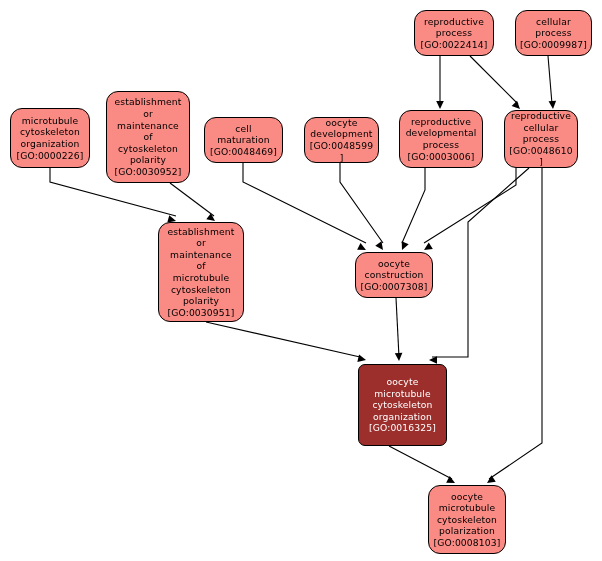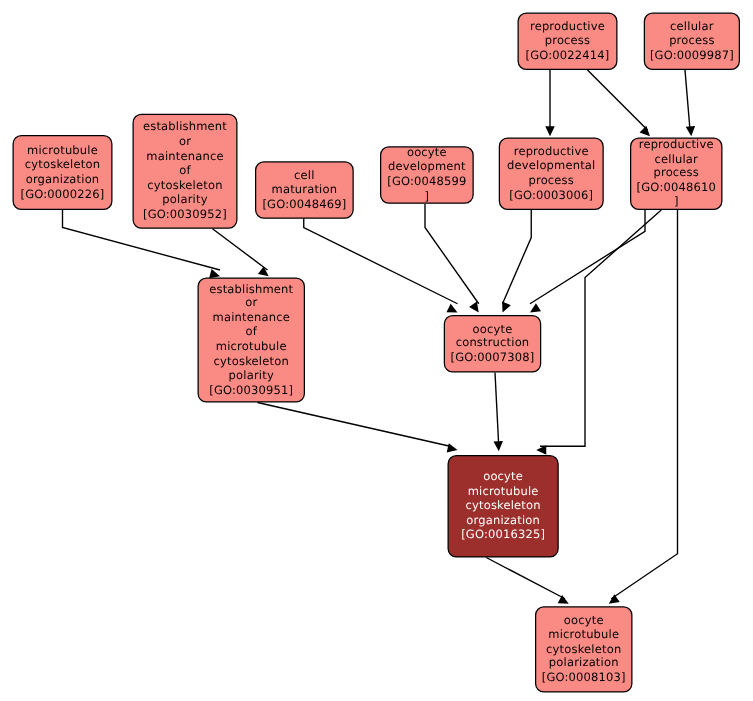--- a/index.html
+++ b/index.html
@@ -19,21 +19,21 @@
     display:flex;
     align-items:center;
     justify-content:center;
     text-align:center;
     line-height:11.6px;
     font-size:9.2px;
     letter-spacing:0.15px;
     padding:2px 3px;
     word-break:break-word;
   }
-  .node.light{background:#fa8a84;color:#000000;}
+  .node.light{background:#fa8a84;color:#000000;border-radius:12px;}
   .node.dark{background:#9c2f2c;color:#ffffff;}
   .node .txt{display:block;width:100%;white-space:pre-line;}
 </style>
 </head>
 <body>
 
 <div id="canvas">
   <svg id="edges" xmlns="http://www.w3.org/2000/svg">
       <path d="M50,168 L50,182 L176,216" stroke="#000000" stroke-width="1.1" fill="none"></path>
       <polygon points="176,221 167.28627144737294,222.58459291653472 169.2662463488844,215.24703886975695" fill="#000000"></polygon>
@@ -73,21 +73,21 @@
       </div>
       <div class="node light" style="left: 106px; top: 91px; width: 84px; height: 92px;">
         <span class="txt">establishment
 or
 maintenance
 of
 cytoskeleton
 polarity
 [GO:0030952]</span>
       </div>
-      <div class="node light" style="left: 204px; top: 117px; width: 79px; height: 46px; margin-top: 12px;">
+      <div class="node light" style="left: 204px; top: 117px; width: 79px; height: 46px;">
         <span class="txt">cell
 maturation
 [GO:0048469]</span>
       </div>
       <div class="node light" style="left: 304px; top: 117px; width: 75px; height: 46px;">
         <span class="txt">oocyte
 development
 [GO:0048599]</span>
       </div>
       <div class="node light" style="left: 414px; top: 10px; width: 80px; height: 46px;">

